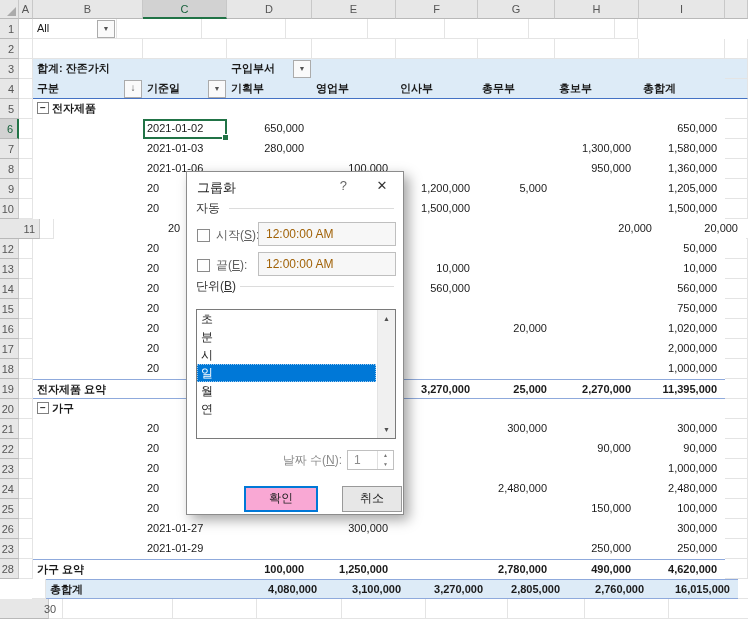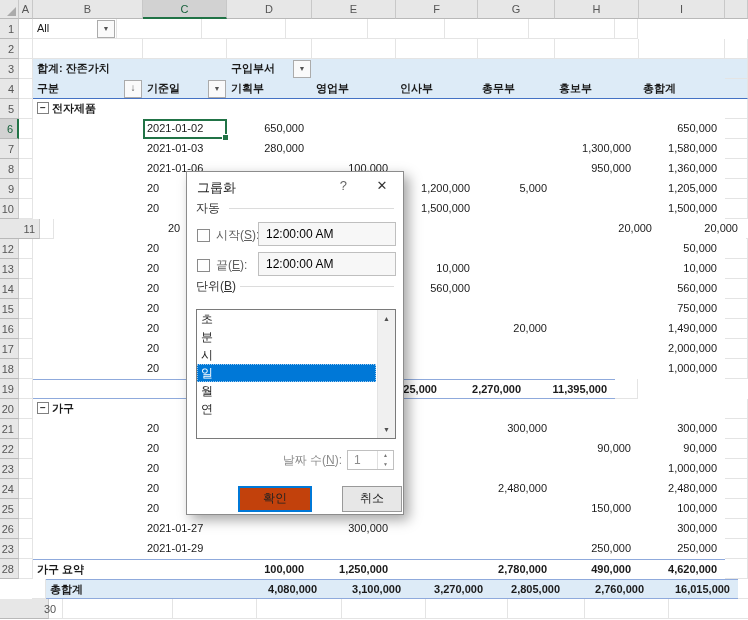--- a/index.html
+++ b/index.html
@@ -47,40 +47,40 @@
   #dlg .ttl{position:absolute;left:10px;top:7px;font-size:13px;color:#222;}
   #dlg .hlp{position:absolute;right:56px;top:6px;font-size:13px;color:#666;cursor:default;}
   #dlg .cls{position:absolute;right:0;top:0;width:42px;height:28px;text-align:center;
       line-height:28px;font-size:13px;color:#333;}
   .grp-label{position:absolute;left:9px;font-size:12px;color:#333;background:#fff;padding-right:4px;z-index:1;}
   .grp-line{position:absolute;height:1px;background:#DCDCDC;}
   .cbrow{position:absolute;left:10px;display:flex;align-items:center;}
   .cb{box-sizing:border-box;width:13px;height:13px;border:1px solid #8A8A8A;background:#fff;margin-right:6px;}
   .cblab{font-size:12px;color:#5f5f5f;}
   .tfield{position:absolute;left:71px;width:138px;height:24px;box-sizing:border-box;
-      border:1px solid #BFBFBF;background:#F7F7F7;color:#000000;font-size:12px;
+      border:1px solid #BFBFBF;background:#F7F7F7;color:#a16207;font-size:12px;
       padding:0 0 0 7px;font-family:"Liberation Sans","DejaVu Sans",sans-serif;line-height:22px;}
   #lbx{position:absolute;left:9px;top:137px;width:200px;height:130px;box-sizing:border-box;
       border:1px solid #7A7A7A;background:#fff;overflow:hidden;}
   .lb-item{height:18px;line-height:18px;padding-left:4px;font-size:12px;color:#222;width:179px;box-sizing:border-box;}
   .lb-item.sel{background:#0078D7;color:#fff;outline:1px dotted #9CC9EE;outline-offset:-1px;}
   .sb{position:absolute;right:0;top:0;width:17px;height:128px;background:#F0F0F0;
       border-left:1px solid #E3E3E3;}
   .sb .up,.sb .dn{position:absolute;left:0;width:17px;height:17px;text-align:center;
       font-size:7px;color:#505050;line-height:17px;}
   .sb .up{top:0;} .sb .dn{bottom:0;}
   .daysrow{position:absolute;top:278px;right:9px;display:flex;align-items:center;}
   .dayslab{font-size:12px;color:#8C8C8C;margin-right:5px;}
   .spin{position:relative;width:47px;height:20px;box-sizing:border-box;border:1px solid #C0C0C0;background:#fff;}
   .spin .val{position:absolute;left:6px;top:1px;font-size:12px;color:#8C8C8C;line-height:17px;}
   .spin .arr{position:absolute;right:0;top:0;width:15px;height:18px;border-left:1px solid #E0E0E0;}
   .spin .arr span{display:block;height:9px;font-size:5px;color:#777;text-align:center;line-height:9px;}
   .btn{position:absolute;box-sizing:border-box;height:26px;font-size:12px;color:#222;
       text-align:center;line-height:23px;background:#E7E7E7;border:1px solid #999;}
-  #okbtn{left:51px;top:314px;width:74px;background:#c2410c;border:2px solid #0078D7;line-height:21px;}
+  #okbtn{left:57px;top:314px;width:74px;background:#f9a8d4;border:2px solid #0078D7;line-height:21px;}
   #cancelbtn{left:155px;top:314px;width:60px;}
   .mn{text-decoration:underline;}
 </style>
 </head>
 <body>
 
 <div id="stage">
   <div id="sheet">
       <div class="xrow hd">
         <div class="ch" style="width: 19px;">
@@ -294,21 +294,21 @@
       <div class="xrow">
         <div class="rn" style="width: 19px;">16</div>
         <div class="xc gl" style="width: 14px;"></div>
         <div class="xc" style="width: 110px;"></div>
         <div class="xc" style="width: 84px;">20</div>
         <div class="xc" style="width: 85px;"></div>
         <div class="xc" style="width: 84px;"></div>
         <div class="xc" style="width: 82px;"></div>
         <div class="xc ar" style="width: 77px;">20,000</div>
         <div class="xc" style="width: 84px;"></div>
-        <div class="xc ar" style="width: 86px;">1,490,000</div>
+        <div class="xc ar" style="width: 86px;">1,020,000</div>
         <div class="xc gl" style="width: 23px;"></div>
       </div>
       <div class="xrow">
         <div class="rn" style="width: 19px;">17</div>
         <div class="xc gl" style="width: 14px;"></div>
         <div class="xc" style="width: 110px;"></div>
         <div class="xc" style="width: 84px;">20</div>
         <div class="xc" style="width: 85px;"></div>
         <div class="xc" style="width: 84px;"></div>
         <div class="xc" style="width: 82px;"></div>
@@ -326,20 +326,21 @@
         <div class="xc" style="width: 84px;"></div>
         <div class="xc" style="width: 82px;"></div>
         <div class="xc" style="width: 77px;"></div>
         <div class="xc" style="width: 84px;"></div>
         <div class="xc ar" style="width: 86px;">1,000,000</div>
         <div class="xc gl" style="width: 23px;"></div>
       </div>
       <div class="xrow">
         <div class="rn" style="width: 19px;">19</div>
         <div class="xc gl" style="width: 14px;"></div>
+        <div class="xc subtop subbot bold" style="width: 110px;">전자제품 요약</div>
         <div class="xc subtop subbot" style="width: 84px;"></div>
         <div class="xc subtop subbot" style="width: 85px;"></div>
         <div class="xc subtop subbot" style="width: 84px;"></div>
         <div class="xc subtop subbot ar bold" style="width: 82px;">3,270,000</div>
         <div class="xc subtop subbot ar bold" style="width: 77px;">25,000</div>
         <div class="xc subtop subbot ar bold" style="width: 84px;">2,270,000</div>
         <div class="xc subtop subbot ar bold" style="width: 86px;">11,395,000</div>
         <div class="xc gl" style="width: 23px;"></div>
       </div>
       <div class="xrow">

